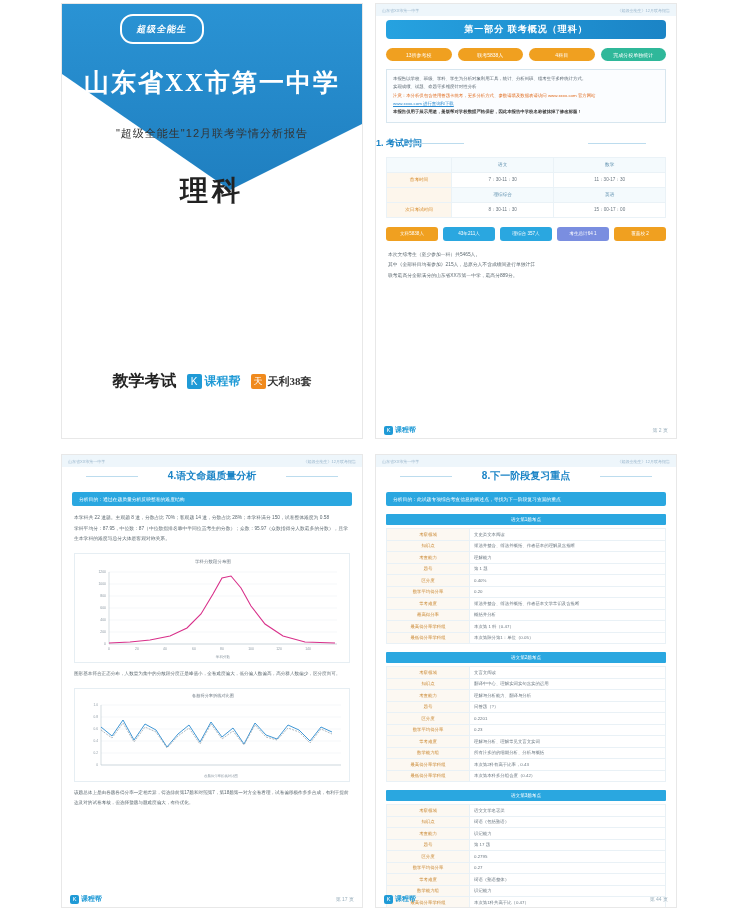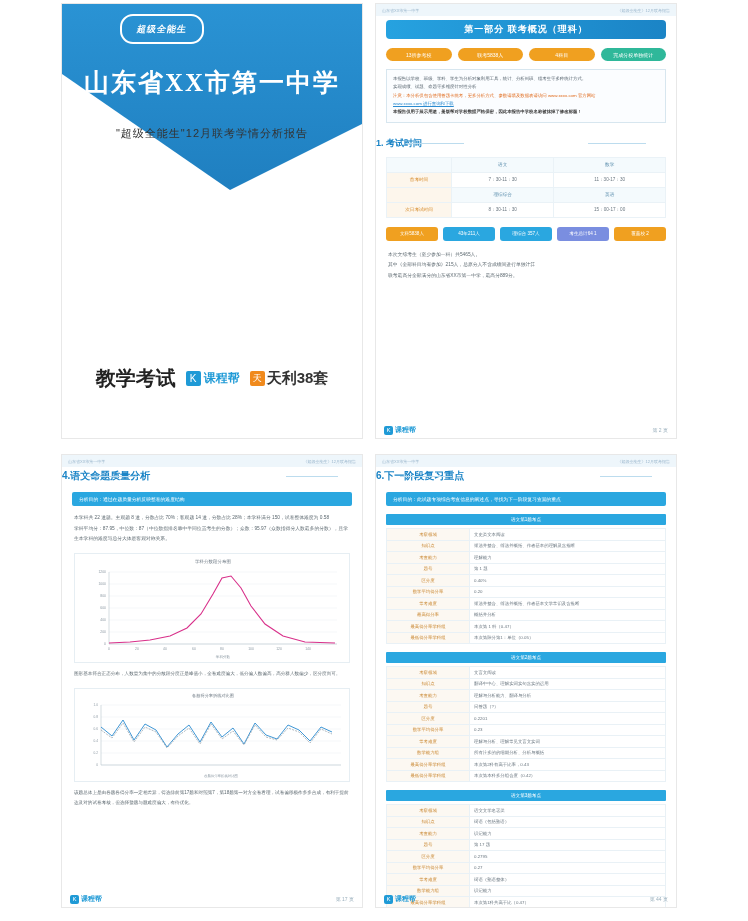--- a/index.html
+++ b/index.html
@@ -13,29 +13,29 @@
   #p1 .logo{position:absolute;left:58px;top:10px;width:80px;height:34px;}
   #p1 .logo .badge{width:80px;height:26px;border:2px solid #fff;border-radius:13px;
       display:flex;align-items:center;justify-content:center;color:#fff;font-size:9px;letter-spacing:1px;}
   #p1 .logo .badge span{transform:skewX(-10deg);font-weight:bold;}
   #p1 .school{position:absolute;left:0;top:62px;width:300px;text-align:center;
       font-family:"Liberation Serif","DejaVu Serif",serif;font-weight:bold;font-size:25px;color:#ffffff;letter-spacing:2px;}
   #p1 .report-line{position:absolute;left:0;top:122px;width:300px;text-align:center;font-size:11px;color:#333;letter-spacing:1px;}
   #p1 .subject{position:absolute;left:0;top:168px;width:300px;text-align:center;
       font-family:"Liberation Serif","DejaVu Serif",serif;font-weight:bold;font-size:28px;color:#222;letter-spacing:4px;}
   #p1 .footer-logos{position:absolute;left:0;bottom:46px;width:300px;display:flex;align-items:center;justify-content:center;gap:10px;}
-  #p1 .fl-txt{font-family:"Liberation Serif","DejaVu Serif",serif;font-weight:bold;font-size:20px;color:#222;}
+  #p1 .fl-txt{font-family:"Liberation Serif","DejaVu Serif",serif;font-weight:bold;font-size:16px;color:#222;}
   #p1 .fl-blue{display:flex;align-items:center;gap:3px;}
   #p1 .fl-sq{width:15px;height:15px;background:#1f9ad6;border-radius:2px;color:#fff;font-size:10px;
       display:flex;align-items:center;justify-content:center;}
   #p1 .fl-blue b{font-size:12px;color:#1f9ad6;}
   #p1 .fl-orange{display:flex;align-items:center;gap:2px;}
   #p1 .fl-orange .o-sq{width:15px;height:15px;background:#f08a1d;border-radius:2px;color:#fff;font-size:9px;
       display:flex;align-items:center;justify-content:center;}
-  #p1 .fl-orange b{font-size:15px;color:#333;}
+  #p1 .fl-orange b{font-size:11px;color:#333;font-family:Liberation Serif, serif;}
 
   
   .pg-head{position:absolute;left:0;top:0;width:100%;height:12px;display:flex;
       align-items:center;justify-content:space-between;padding:0 6px;box-sizing:border-box;
       font-size:4px;color:#9ab6cc;background:#eef6fb;}
   .pg-foot{position:absolute;left:0;bottom:0;width:100%;height:16px;display:flex;
       align-items:center;justify-content:space-between;padding:0 8px;box-sizing:border-box;font-size:5px;color:#9bb0bd;}
   .foot-logo{display:flex;align-items:center;gap:2px;}
   .foot-logo .sq{width:9px;height:9px;background:#1f9ad6;border-radius:2px;color:#fff;font-size:6px;
       display:flex;align-items:center;justify-content:center;}
@@ -64,21 +64,21 @@
   .tbl td.hd{background:#f4fafd;color:#5d8fae;}
   .pill-row2{display:flex;gap:5px;justify-content:center;margin:9px 10px 0 10px;}
   .pill2{flex:1;height:14px;border-radius:3px;background:#f0a020;color:#fff;font-size:4.6px;
       display:flex;align-items:center;justify-content:center;}
   .pill2.b{background:#2aa7e0;}
   .pill2.p{background:#7a8ee0;}
   .txt-para{margin:9px 12px 0 12px;font-size:4.8px;line-height:2.2;color:#5d6970;}
 
   
   #p3{left:62px;top:455px;width:300px;height:452px;overflow:hidden;}
-  .sec-title{margin:14px 0 0 0;text-align:left;font-size:10px;font-weight:bold;color:#1b84c6;position:relative;}
+  .sec-title{margin:14px 0 0 0;text-align:center;font-size:10px;font-weight:bold;color:#1b84c6;position:relative;}
   .sec-title:before,.sec-title:after{content:"";position:absolute;top:50%;width:52px;height:1px;background:#bcdcee;}
   .sec-title:before{left:24px;}
   .sec-title:after{right:24px;}
   .blue-bar{margin:9px 10px 0 10px;height:14px;border-radius:2px;background:#2aa7e0;color:#fff;font-size:4.8px;
       display:flex;align-items:center;padding-left:7px;box-sizing:border-box;}
   .ana{margin:7px 12px 0 12px;font-size:4.8px;line-height:2.2;color:#5d6970;}
   .chart-box{margin:8px 12px 0 12px;border:1px solid #e6eef3;background:#fff;height:108px;position:relative;}
   .chart-box2{margin:10px 12px 0 12px;border:1px solid #e6eef3;background:#fff;height:92px;position:relative;}
   .cap{margin:6px 12px 0 12px;font-size:4.6px;line-height:2.1;color:#5d6970;}
 
@@ -95,20 +95,21 @@
 
 <div class="sheet" id="p1">
   <div class="blue-shape"></div>
   <div class="logo">
     <div class="badge">
         <span>超级全能生</span>
       </div>
   </div>
   <div class="school">山东省XX市第一中学</div>
   <div class="report-line">"超级全能生"12月联考学情分析报告</div>
+  <div class="subject">理科</div>
   <div class="footer-logos">
     <div class="fl-txt">教学考试</div>
     <div class="fl-blue">
       <div class="fl-sq">K</div>
       <b>课程帮</b>
     </div>
     <div class="fl-orange">
       <div class="o-sq">天</div>
       <b>天利38套</b>
     </div>
@@ -275,21 +276,21 @@
     <span>第 17 页</span>
   </div>
 </div>
 
 <div class="sheet" id="p4">
   <div class="pg-head">
     <span>山东省XX市第一中学</span>
     <span>《超级全能生》12月联考报告</span>
   </div>
 
-  <div class="sec-title">6.下一阶段复习重点</div>
+  <div class="sec-title">8.下一阶段复习重点</div>
   <div class="blue-bar">分析目的：此试题专项综合考查信息的阐述点，寻找为下一阶段复习查漏的重点</div>
 
   <div class="grp-bar">语文第1题考点</div>
   <table class="kv">
     <tbody>
         <tr>
           <td class="k">考察领域</td>
           <td>文史类文本阅读</td>
         </tr>
     <tr>

